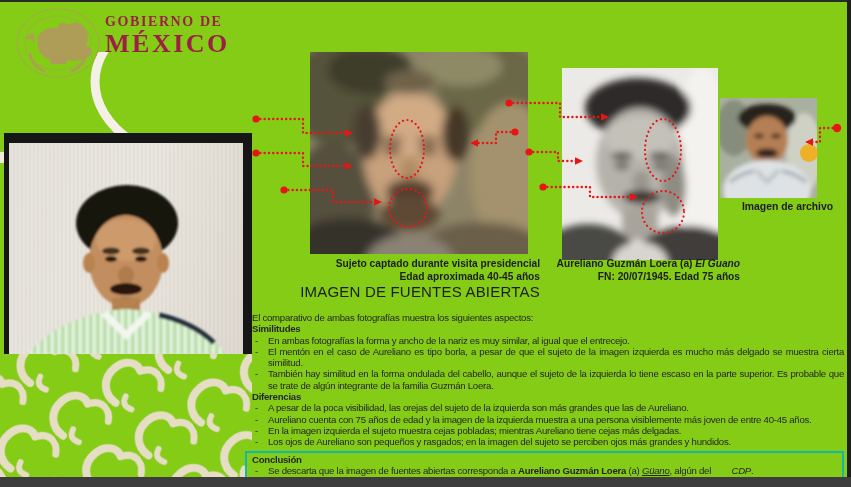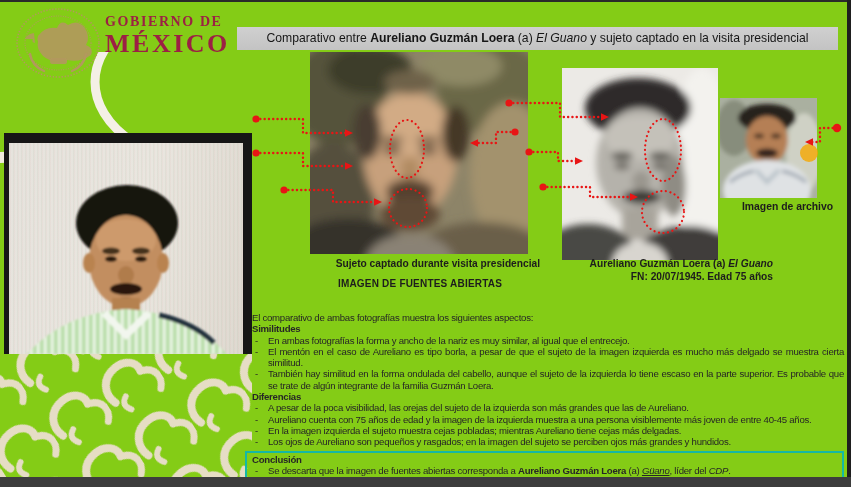--- a/index.html
+++ b/index.html
@@ -34,23 +34,23 @@
     background:
       repeating-linear-gradient(90deg, rgba(150,170,140,0.10) 0 1px, rgba(220,130,130,0.06) 1px 2px, rgba(255,255,255,0) 2px 4px),
       linear-gradient(100deg,#e6e3dd 0%,#e9e6df 55%,#ded9d0 100%);}
   #open-source-photo{left:310px;top:52px;width:218px;height:202px;}
   #database-photo{left:562px;top:68px;width:156px;height:192px;}
   #archive-photo{left:720px;top:98px;width:97px;height:100px;}
 
   
   .caption{z-index:6;text-align:center;color:#1d1d1d;}
   #open-source-caption{left:300px;top:258px;width:240px;}
-  #database-caption{left:578px;top:258px;width:195px;}
+  #database-caption{left:545px;top:258px;width:195px;}
   .cap-line{font-size:10.2px;font-weight:bold;line-height:12.5px;text-align:right;}
-  .cap-label{font-size:10px;font-weight:bold;margin-top:7px;letter-spacing:0.2px;}
+  .cap-label{font-size:15px;font-weight:normal;letter-spacing:0.2px;}
   #archive-caption{left:720px;top:201px;width:135px;font-size:10.4px;font-weight:bold;}
 
   
   #report{left:252px;top:312px;width:592px;z-index:6;font-size:9.6px;line-height:11.3px;
           letter-spacing:-0.25px;color:#262626;}
   #report .intro{margin:0;}
   #report .sect{font-weight:bold;margin:0;}
   .brow{display:flex;}
   .bm{flex:0 0 13px;padding-left:3px;}
   .bt{flex:1;text-align:justify;}
@@ -98,21 +98,20 @@
         <path d="M16,48 q2,12 14,17"></path>
         <path d="M72,48 q-2,12 -14,17"></path>
       </g>
     </svg>
     <div id="logo-text">
       <div id="logo-line1">GOBIERNO DE</div>
       <div id="logo-line2">MÉXICO</div>
     </div>
   </div>
 
-  <div class="abs" id="header-bar"><span>Comparativo entre </span><span style="font-weight: bold;">Aureliano Guzmán Loera</span><span> (a) </span><span style="font-style: italic;">El Guano</span><span> y sujeto captado en la visita presidencial</span></div>
 
   <div class="abs photo" id="screen-photo">
     <div id="screen-inner">
       <svg width="234" height="211" viewBox="0 0 234 211">
         <defs>
             <filter id="blp">
               <feGaussianBlur stdDeviation="1.3"></feGaussianBlur>
             </filter>
           </defs>
         <g filter="url(#blp)">
@@ -228,20 +227,21 @@
         <ellipse cx="47" cy="92" rx="44" ry="30" fill="#dfe2e4"></ellipse>
         <path d="M36,72 L47,84 L59,72" fill="none" stroke="#b9c2c9" stroke-width="4"></path>
         <path d="M10,84 Q20,76 34,73" fill="none" stroke="#9aa3ad" stroke-width="3"></path>
         <path d="M86,84 Q76,76 62,73" fill="none" stroke="#9aa3ad" stroke-width="3"></path>
       </g>
     </svg>
   </div>
 
   <div class="abs caption" id="open-source-caption">
     <div class="cap-line">Sujeto captado durante visita presidencial</div>
+    <div class="cap-line">Edad aproximada 40-45 años</div>
     <div class="cap-label">IMAGEN DE FUENTES ABIERTAS</div>
   </div>
   <div class="abs caption" id="database-caption">
     <div class="cap-line"><span style="font-weight: bold;">Aureliano Guzmán Loera (a) </span><span style="font-weight: bold; font-style: italic;">El Guano</span></div>
     <div class="cap-line">FN: 20/07/1945. Edad 75 años</div>
   </div>
   <div class="abs caption" id="archive-caption">Imagen de archivo</div>
 
   <div class="abs" id="report">
     <p class="intro">El comparativo de ambas fotografías muestra los siguientes aspectos:</p>
@@ -272,21 +272,21 @@
       <span class="bt">En la imagen izquierda el sujeto muestra cejas pobladas; mientras Aureliano tiene cejas más delgadas.</span>
     </div>
     <div class="brow">
       <span class="bm">-</span>
       <span class="bt">Los ojos de Aureliano son pequeños y rasgados; en la imagen del sujeto se perciben ojos más grandes y hundidos.</span>
     </div>
     <div id="conclusion-box">
       <p class="sect">Conclusión</p>
       <div class="brow">
         <span class="bm">-</span>
-        <span class="bt"><span>Se descarta que la imagen de fuentes abiertas corresponda a </span><span style="font-weight: bold;">Aureliano Guzmán Loera</span><span> (a) </span><span style="font-style: italic; text-decoration: underline;">Güano</span><span>, líder del </span><span style="font-style: italic;">CDP</span><span>.</span></span>
+        <span class="bt"><span>Se descarta que la imagen de fuentes abiertas corresponda a </span><span style="font-weight: bold;">Aureliano Guzmán Loera</span><span> (a) </span><span style="font-style: italic; text-decoration: underline;">Güano</span><span>, algún del </span><span style="font-style: italic; margin-left: 18px;">CDP</span><span>.</span></span>
       </div>
     </div>
   </div>
 
   <svg class="abs" id="annotations" viewBox="0 0 851 487">
     <g fill="none" stroke="#e81515" stroke-width="2.4" stroke-dasharray="0.1 4.2" stroke-linecap="round">
       <path d="M256,119 H303 V133 H346"></path>
       <path d="M256,153 H303 V166 H346"></path>
       <path d="M284,190 H333 V202 H375"></path>
       <path d="M515,132 H496 V143 H477"></path>

